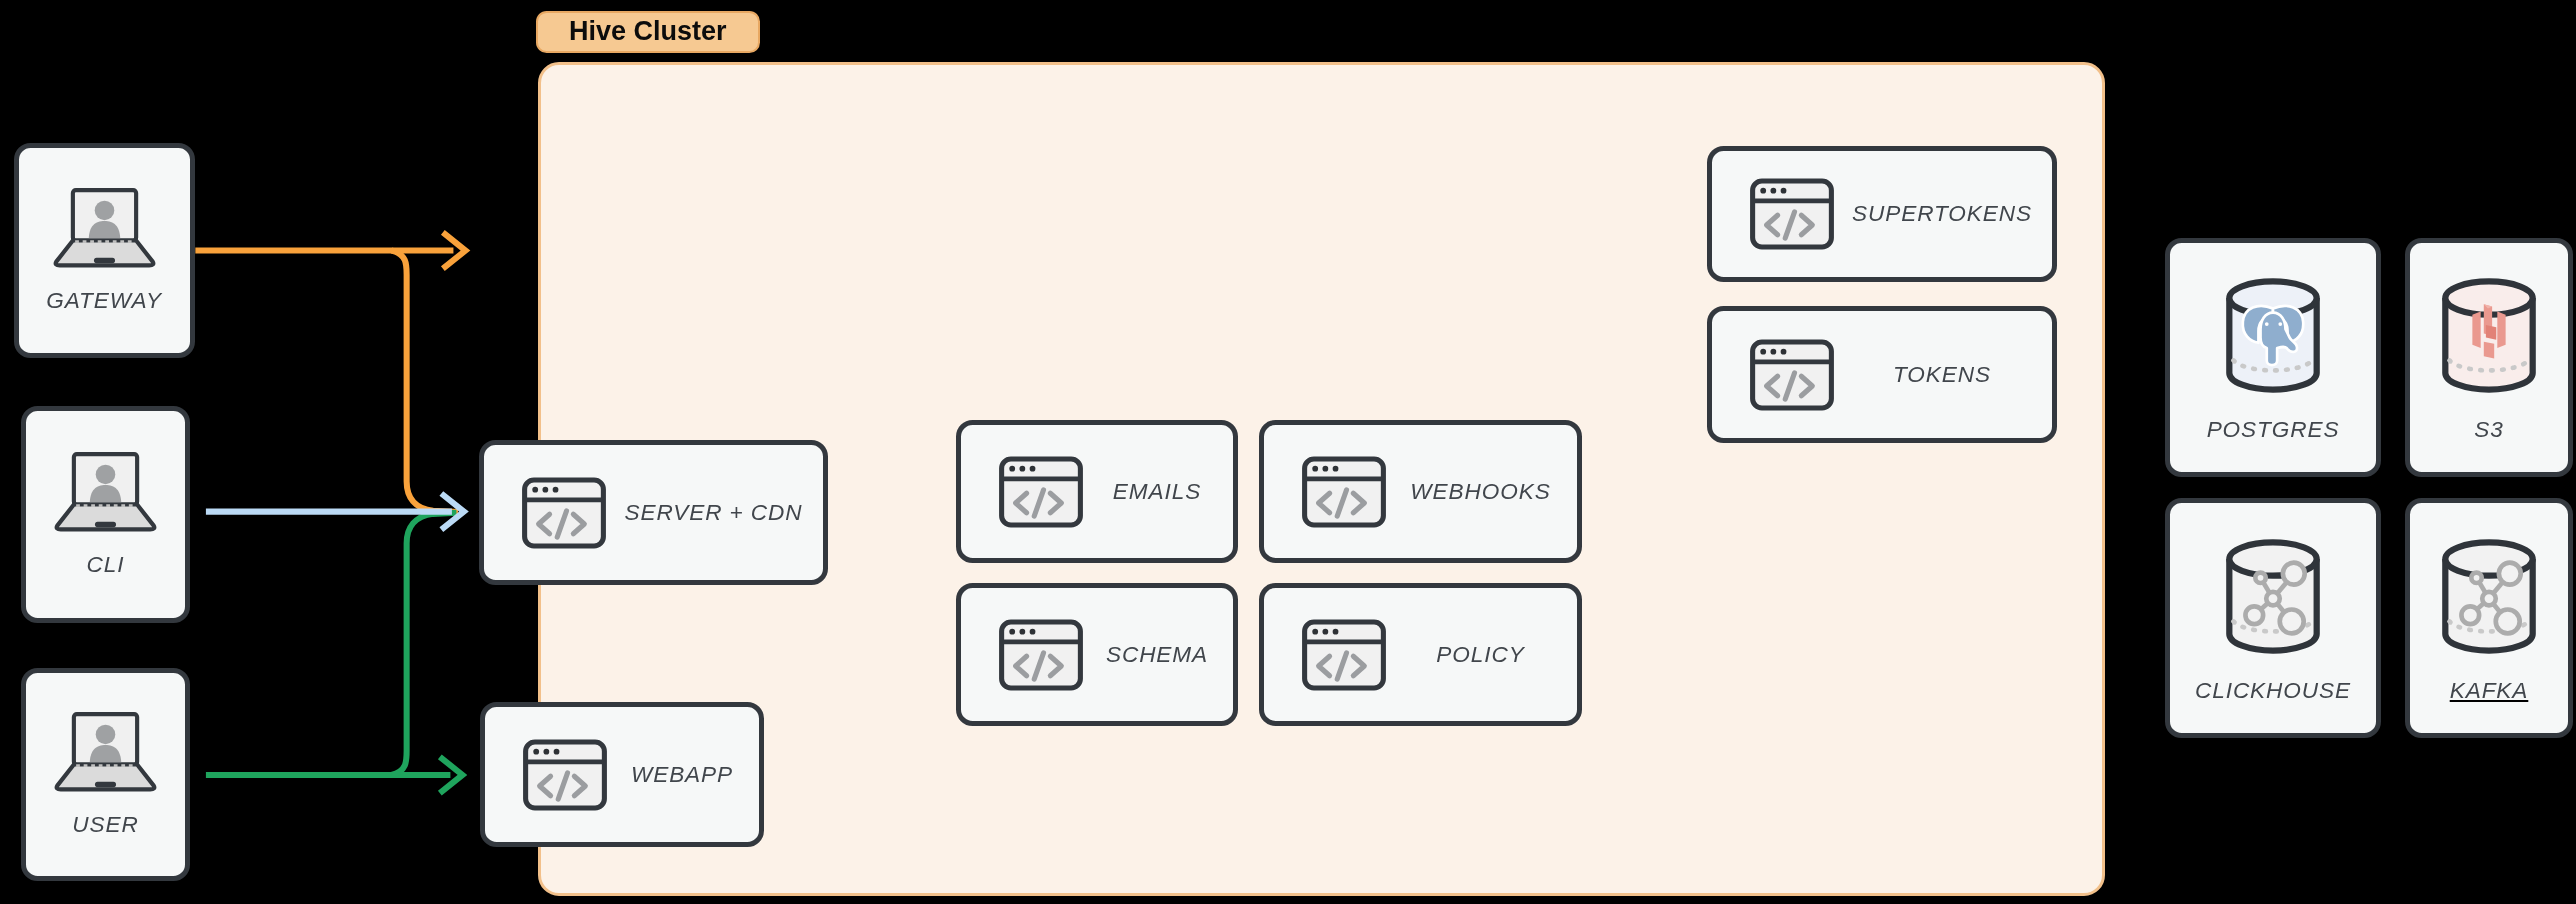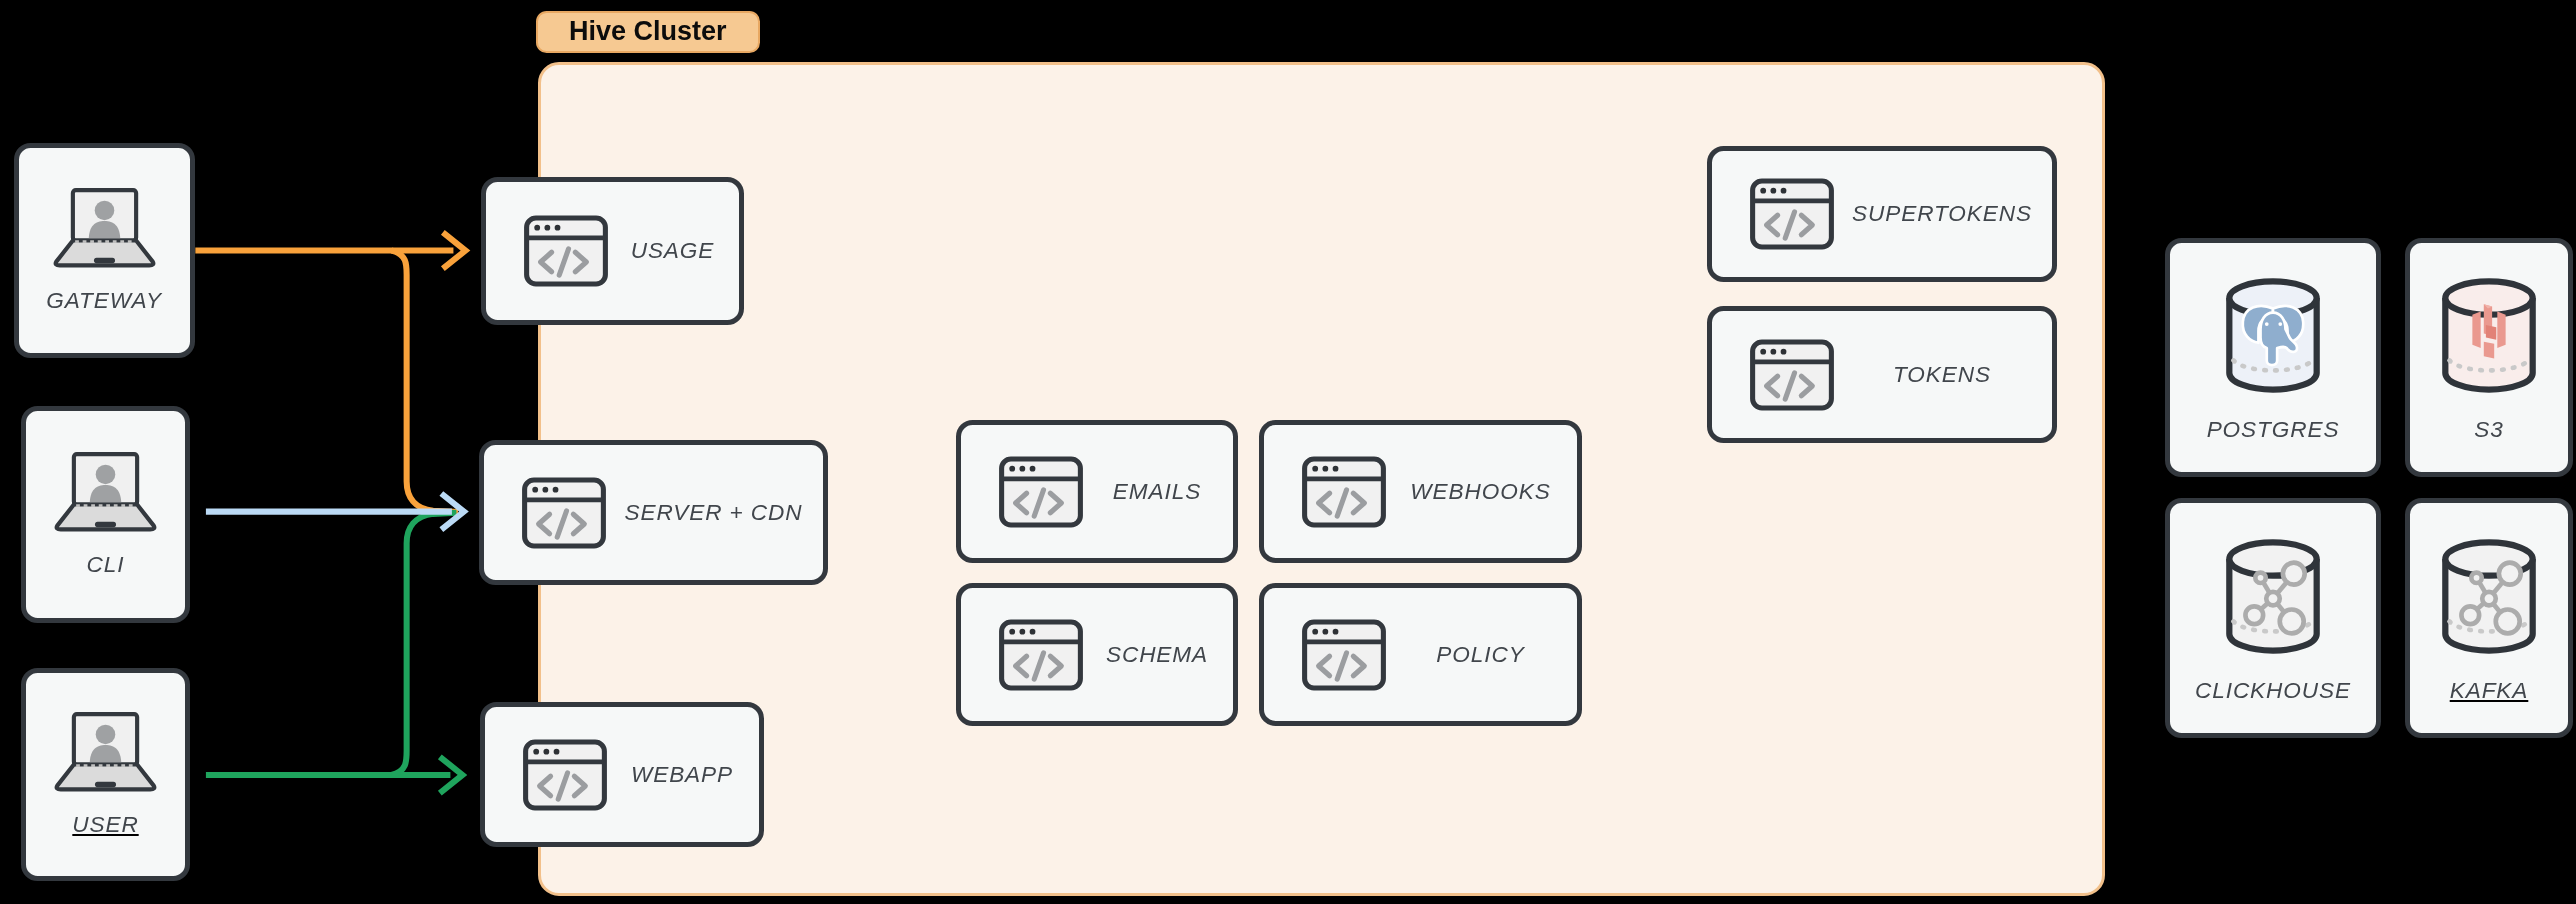--- a/index.html
+++ b/index.html
@@ -22,21 +22,21 @@
   .lbl{font-style:italic;font-size:22.6px;color:#41464C;letter-spacing:0.9px;white-space:nowrap;}
   .node.h .lbl{flex:1;text-align:center;padding-right:4px;}
   .node.v .lbl{margin-top:18px;}
   .svc-icon{width:88px;height:72px;flex:0 0 auto;}
   .laptop{width:125px;height:83px;}
   .dbicon{width:104px;height:127px;}
   .redis-size{width:113px;height:137px;}
   
   .n-gateway{left:13.6px;top:143px;width:181px;height:215px;}
   .n-cli{left:21px;top:406px;width:169px;height:217px;}
-  .n-user{left:21px;top:668px;width:169px;height:213px;text-decoration:underline;}
+  .n-user{left:21px;top:668px;width:169px;height:213px;}
   .n-usage{left:481px;top:177px;width:263px;height:148px;}
   .n-server{left:479px;top:440px;width:349px;height:145px;}
   .n-webapp{left:480px;top:702px;width:284px;height:145px;}
   .n-ingestor{left:1066px;top:226px;width:361px;height:146px;}
   .n-emails{left:956px;top:420px;width:282px;height:143px;}
   .n-webhooks{left:1259px;top:420px;width:323px;height:143px;}
   .n-schema{left:956px;top:583px;width:282px;height:143px;}
   .n-policy{left:1259px;top:583px;width:323px;height:143px;}
   .n-supertokens{left:1707px;top:146px;width:350px;height:136px;}
   .n-tokens{left:1707px;top:306px;width:350px;height:137px;}
@@ -137,26 +137,20 @@
       </svg>
     <div class="lbl">CLI</div>
   </div>
   <div class="node v n-user">
     <svg class="laptop" viewBox="0 0 166 110" width="125" height="83">
         <use href="#sym-laptop"></use>
       </svg>
     <div class="lbl">USER</div>
   </div>
 
-  <div class="node h n-usage">
-    <svg class="svc-icon" viewBox="0 0 117 96" width="88" height="72">
-        <use href="#sym-browser"></use>
-      </svg>
-    <div class="lbl">USAGE</div>
-  </div>
   <div class="node h n-server">
     <svg class="svc-icon" viewBox="0 0 117 96" width="88" height="72">
         <use href="#sym-browser"></use>
       </svg>
     <div class="lbl">SERVER + CDN</div>
   </div>
   <div class="node h n-webapp">
     <svg class="svc-icon" viewBox="0 0 117 96" width="88" height="72">
         <use href="#sym-browser"></use>
       </svg>

